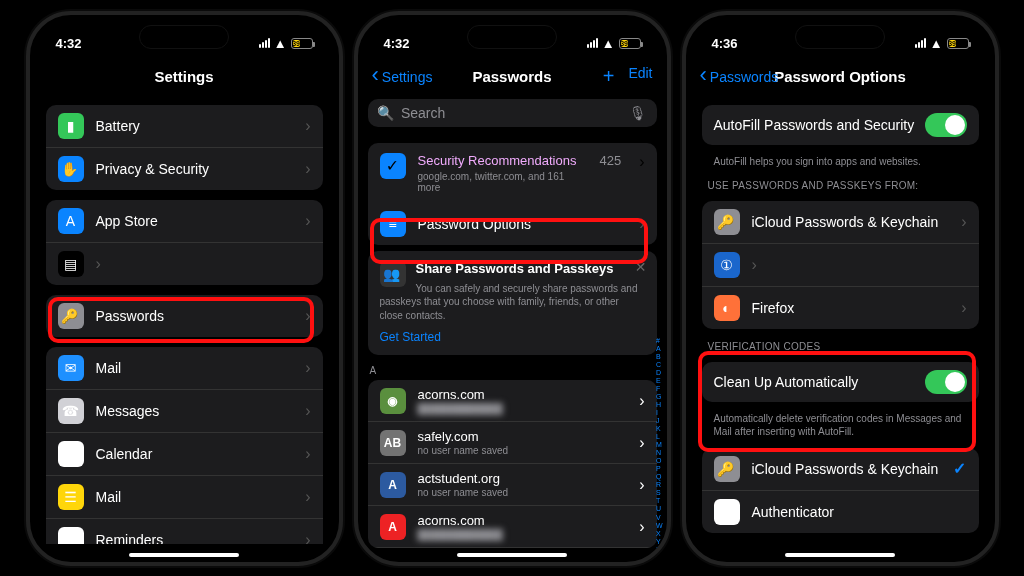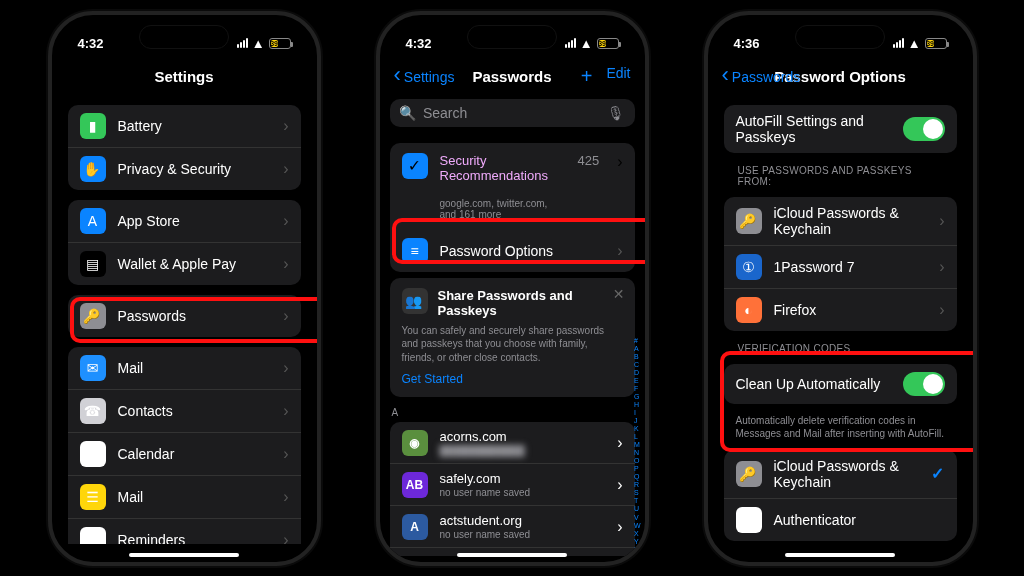--- a/index.html
+++ b/index.html
@@ -5,21 +5,21 @@
   * { box-sizing: border-box; margin: 0; padding: 0; }
   body {
     background: #000;
     font-family: -apple-system, BlinkMacSystemFont, "Segoe UI", sans-serif;
     width: 1024px; height: 576px;
     display: flex; justify-content: space-around; align-items: center;
     padding: 10px 20px;
     overflow: hidden;
   }
   .phone {
-    width: 273px; height: 555px;
+    width: 317px; height: 555px;
     border-radius: 45px;
     background: #000;
     border: 4px solid #222;
     box-shadow: 0 0 0 2px #0a0a0a;
     position: relative;
     overflow: hidden;
   }
   .notch {
     position: absolute; top: 10px; left: 50%; transform: translateX(-50%);
     width: 90px; height: 24px; background: #000; border-radius: 14px;
@@ -63,33 +63,33 @@
   .pwentry .txt{flex:1;display:flex;flex-direction:column;gap:1px;}
   .pwentry .site{font-size:13px;}
   .pwentry .sub{font-size:10px;color:#8e8e93;}
   .pwentry .blur{filter:blur(3px);}
   .share-card{background:#1c1c1e;border-radius:10px;margin:6px 10px;padding:10px 12px;position:relative;}
   .share-card .close{position:absolute;top:8px;right:10px;color:#666;font-size:14px;}
   .share-card h4{font-size:13px;font-weight:600;color:#fff;margin-bottom:6px;}
   .share-card p{font-size:10px;color:#8e8e93;line-height:1.35;}
   .share-card .link{color:#0a84ff;font-size:12px;margin-top:8px;display:inline-block;}
   .share-icon{float:left;width:26px;height:26px;border-radius:6px;margin-right:10px;display:flex;align-items:center;justify-content:center;font-size:14px;}
-  .section-hdr{font-size:10px;color:#8e8e93;text-transform:uppercase;margin:12px 18px 4px 20px;letter-spacing:0.3px;}
+  .section-hdr{font-size:10px;color:#8e8e93;text-transform:uppercase;margin:12px 18px 4px 12px;letter-spacing:0.3px;}
   .section-hdr.inline{margin:4px 12px;padding-top:4px;}
   .index-bar{position:absolute;right:4px;top:200px;display:flex;flex-direction:column;font-size:7px;color:#0a84ff;gap:0px;line-height:1.15;}
   .toggle{width:42px;height:24px;border-radius:12px;background:#34c759;position:relative;flex-shrink:0;}
   .toggle::after{content:"";position:absolute;width:20px;height:20px;background:#fff;border-radius:50%;top:2px;right:2px;}
   .footer-txt{font-size:10px;color:#8e8e93;margin:4px 18px 8px 18px;line-height:1.3;}
   .check{color:#0a84ff;font-weight:600;}
   .home-ind{position:absolute;bottom:5px;left:50%;transform:translateX(-50%);width:110px;height:4px;background:#fff;border-radius:3px;}
   .sec-row{display:flex;align-items:flex-start;padding:10px 12px;gap:12px;}
   .sec-row .sicon{width:26px;height:26px;border-radius:6px;background:#0a84ff;display:flex;align-items:center;justify-content:center;flex-shrink:0;}
   .sec-row .stxt{flex:1;}
   .sec-row .stitle{font-size:13px;color:#f0abfc;}
-  .sec-row .ssub{font-size:10px;color:#8e8e93;margin-top:15px;}
+  .sec-row .ssub{font-size:10px;color:#8e8e93;margin-top:3px;}
   .sec-row .scount{color:#8e8e93;font-size:13px;margin-right:6px;}
   .red-box{position:absolute;border:4px solid #ff1010;border-radius:10px;pointer-events:none;z-index:5;}
 </style>
 </head>
 <body>
 
 <div class="phone">
   <div class="notch"></div>
   <div class="statusbar">
     <span>4:32</span>
@@ -123,40 +123,39 @@
         </div>
       </div>
     <div class="cell-group" id="g1b">
         <div class="cell">
           <div class="icon-box" style="background: rgb(10, 132, 255);">A</div>
           <span class="label">App Store</span>
           <span class="chev">›</span>
         </div>
         <div class="cell">
           <div class="icon-box" style="background: rgb(0, 0, 0);">▤</div>
-          <span class="label">Wallet &amp; Apple Pay</span>
           <span class="chev">›</span>
         </div>
       </div>
     <div class="cell-group" id="g1c" style="position:relative">
         <div class="cell">
           <div class="icon-box" style="background: rgb(142, 142, 147);">🔑</div>
           <span class="label">Passwords</span>
           <span class="chev">›</span>
         </div>
       </div>
     <div class="cell-group" id="g1d">
         <div class="cell">
           <div class="icon-box" style="background: rgb(30, 144, 255);">✉</div>
           <span class="label">Mail</span>
           <span class="chev">›</span>
         </div>
         <div class="cell">
           <div class="icon-box" style="background: rgb(209, 209, 214);">☎</div>
-          <span class="label">Contacts</span>
+          <span class="label">Messages</span>
           <span class="chev">›</span>
         </div>
         <div class="cell">
           <div class="icon-box" style="background: rgb(255, 255, 255);">▦</div>
           <span class="label">Calendar</span>
           <span class="chev">›</span>
         </div>
         <div class="cell">
           <div class="icon-box" style="background: rgb(255, 214, 10);">☰</div>
           <span class="label">Mail</span>
@@ -234,21 +233,21 @@
     <div class="cell-group" id="pwlist" style="margin:0 10px">
         <div class="pwentry">
           <div class="site-icon" style="background: rgb(90, 143, 62);">◉</div>
           <div class="txt">
             <div class="site">acorns.com</div>
             <div class="sub blur">████████████</div>
           </div>
           <span class="chev">›</span>
         </div>
         <div class="pwentry">
-          <div class="site-icon" style="background: #6d28d9;">AB</div>
+          <div class="site-icon" style="background: #737373;">AB</div>
           <div class="txt">
             <div class="site">safely.com</div>
             <div class="sub">no user name saved</div>
           </div>
           <span class="chev">›</span>
         </div>
         <div class="pwentry">
           <div class="site-icon" style="background: rgb(44, 90, 160);">A</div>
           <div class="txt">
             <div class="site">actstudent.org</div>
@@ -319,34 +318,34 @@
   <div class="navbar">
     <span class="nav-left">
         <span class="chev-left"></span>
         <span>Passwords</span>
       </span>
     <span class="nav-title">Password Options</span>
   </div>
   <div class="scroll">
     <div class="cell-group">
       <div class="cell">
-        <span class="label">AutoFill Settings and Passkeys</span>
+        <span class="label">AutoFill Passwords and Security</span>
         <span class="toggle"></span>
       </div>
     </div>
+    <div class="footer-txt">AutoFill helps you sign into apps and websites.</div>
     <div class="section-hdr">USE PASSWORDS AND PASSKEYS FROM:</div>
     <div class="cell-group" id="srcs">
         <div class="cell">
           <div class="icon-box" style="background: rgb(142, 142, 147);">🔑</div>
           <span class="label">iCloud Passwords &amp; Keychain</span>
           <span class="chev">›</span>
         </div>
         <div class="cell">
           <div class="icon-box" style="background: rgb(26, 102, 204);">①</div>
-          <span class="label">1Password 7</span>
           <span class="chev">›</span>
         </div>
         <div class="cell">
           <div class="icon-box" style="background: rgb(255, 113, 57);">◐</div>
           <span class="label">Firefox</span>
           <span class="chev">›</span>
         </div>
       </div>
 
     <div id="verif-block" style="position:relative">

